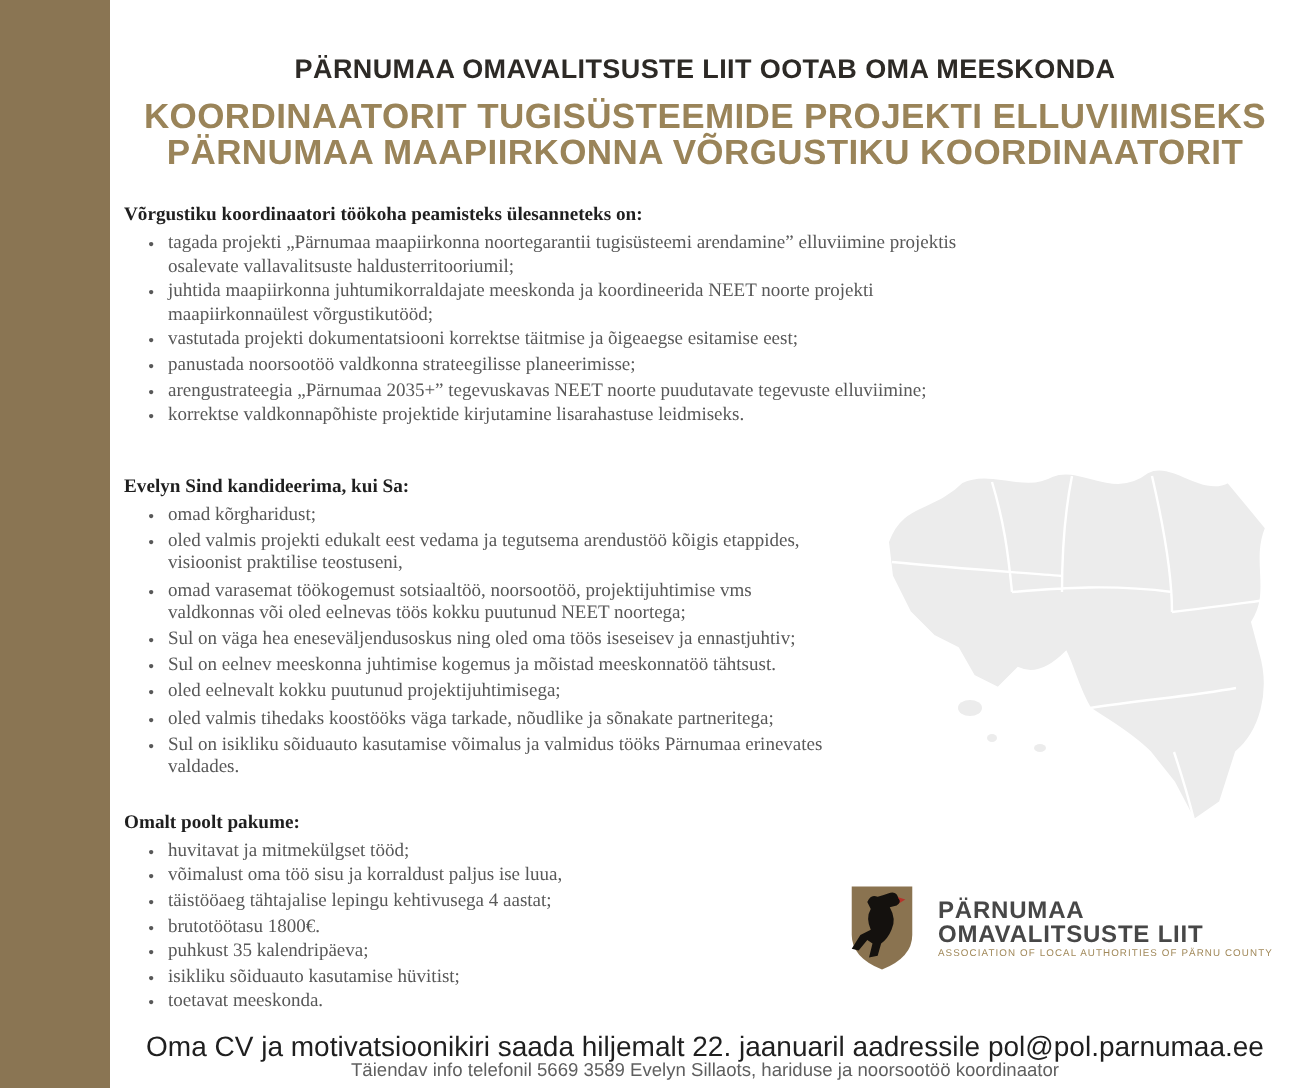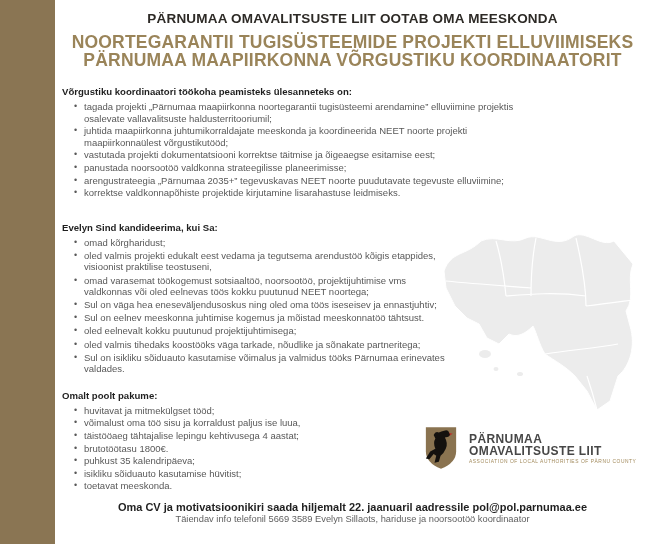--- a/index.html
+++ b/index.html
@@ -8,30 +8,30 @@
     background:#ffffff;
     font-family:"Liberation Sans","DejaVu Sans",sans-serif;
     -webkit-font-smoothing:antialiased;
   }
   .side-bar{
     position:absolute;left:0;top:0;width:55px;height:544px;
     background:#8a7553;z-index:2;
   }
   .map-wrap{position:absolute;left:436px;top:226px;width:204px;height:192px;z-index:0;}
   .content{
-    position:absolute;left:55px;top:0;width:595px;height:408px;z-index:1;
+    position:absolute;left:55px;top:16px;width:595px;height:408px;z-index:1;
   }
   .header{padding-top:11px;text-align:center;}
   .doc-title{
     font-size:13.5px;font-weight:bold;color:#2d2a26;letter-spacing:.2px;margin:0 0 8px 0;
   }
   .doc-subtitle{
     font-size:17.5px;font-weight:bold;color:#9a8459;line-height:17.5px;margin:0;letter-spacing:.2px;
   }
-  .body-text{padding:0 20px 0 7px;}
+  .body-text{padding:0 20px 0 7px;font-family:Liberation Serif, serif;}
   .sec-heading{
     font-size:9.6px;font-weight:bold;color:#1f1f1f;margin:0 0 4px 0;
   }
   .sec-1{margin-top:17px;}
   .sec-2{margin-top:23px;}
   .sec-3{margin-top:15px;}
   ul.bullets{list-style:none;margin:0;padding:0 0 0 12px;}
   ul.bullets li{
     position:relative;padding-left:10px;margin:0 0 1px 0;
     font-size:9.5px;line-height:11.6px;color:#585858;
@@ -47,21 +47,21 @@
   .logo-text{margin-left:12px;padding-top:10px;}
   .logo-name{
     font-size:12px;font-weight:bold;color:#474747;letter-spacing:.4px;line-height:12px;
   }
   .logo-sub{
     font-size:4.9px;color:#a1895a;letter-spacing:.55px;margin-top:1.5px;
   }
   .footer{
     position:absolute;left:0;top:501px;width:595px;text-align:center;z-index:3;
   }
-  .footer-apply{font-size:11px;font-weight:bold;color:#1f1f1f;line-height:12px;}
+  .footer-apply{font-size:14px;font-weight:normal;color:#1f1f1f;line-height:12px;}
   .footer-contact{font-size:9.3px;color:#5f5f5f;line-height:12px;}
 </style>
 </head>
 <body>
 
 <div class="side-bar"></div>
 
 <div class="map-wrap">
   <svg width="204" height="192" viewBox="0 0 204 192">
     <path d="M8,45 C15,25 30,30 45,15 C60,8 75,20 90,12 C105,6 120,24 138,10
@@ -76,21 +76,21 @@
     <ellipse cx="49" cy="128" rx="6" ry="4" fill="#ececec"></ellipse>
     <ellipse cx="60" cy="143" rx="2.5" ry="2" fill="#ececec"></ellipse>
     <ellipse cx="84" cy="148" rx="3" ry="2" fill="#ececec"></ellipse>
   </svg>
 </div>
 
 <div class="content">
 
   <div class="header">
     <div class="doc-title">PÄRNUMAA OMAVALITSUSTE LIIT OOTAB OMA MEESKONDA</div>
-    <div class="doc-subtitle">NOORTEGARANTII TUGISÜSTEEMIDE PROJEKTI ELLUVIIMISEKS</div>
+    <div class="doc-subtitle">KOORDINAATORIT TUGISÜSTEEMIDE PROJEKTI ELLUVIIMISEKS</div>
     <div class="doc-subtitle">PÄRNUMAA MAAPIIRKONNA VÕRGUSTIKU KOORDINAATORIT</div>
   </div>
 
   <div class="body-text">
 
     <div class="section sec-1">
       <div class="sec-heading">Võrgustiku koordinaatori töökoha peamisteks ülesanneteks on:</div>
       <ul class="bullets">
         <li>tagada projekti „Pärnumaa maapiirkonna noortegarantii tugisüsteemi arendamine” elluviimine projektis
 osalevate vallavalitsuste haldusterritooriumil;</li>

